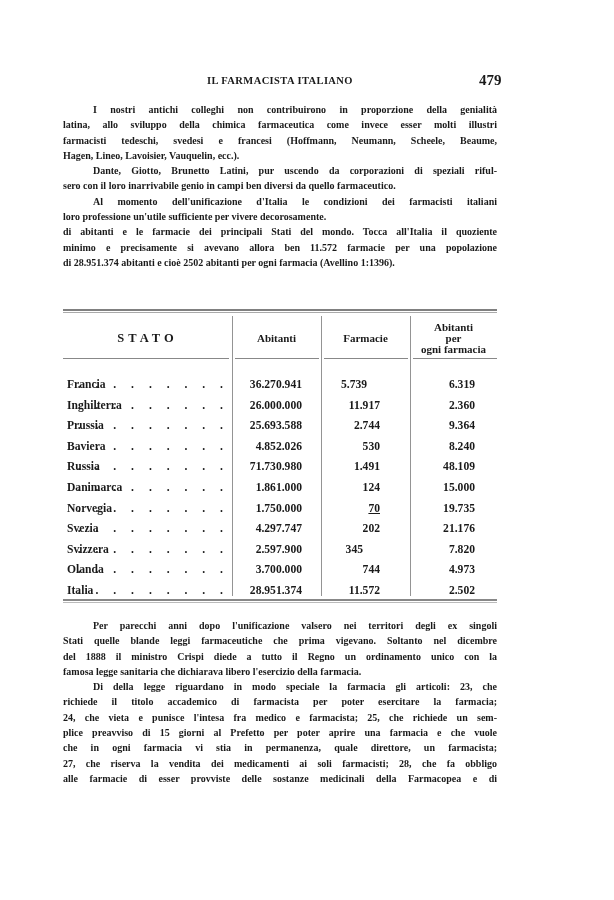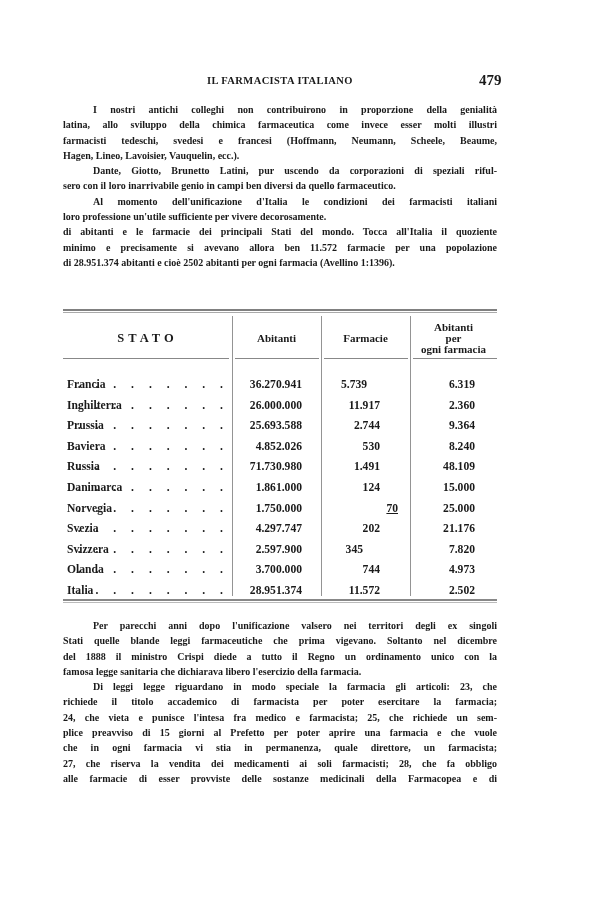--- a/index.html
+++ b/index.html
@@ -131,22 +131,22 @@
         </div>
         <div>
           <div class="td name" style="top: 169px;"><span>Danimarca</span><span class="dots">. . . . . . . . .</span></div>
           <div class="td num" style="top: 169px; left: 179px; width: 60px;">1.861.000</div>
           <div class="td num" style="top: 169px; left: 265px; width: 52px;">124</div>
           <div class="td num" style="top: 169px; left: 355px; width: 57px;">15.000</div>
         </div>
         <div>
           <div class="td name" style="top: 189.6px;"><span>Norvegia</span><span class="dots">. . . . . . . . .</span></div>
           <div class="td num" style="top: 189.6px; left: 179px; width: 60px;">1.750.000</div>
-          <div class="td num" style="top: 189.6px; left: 283px; width: 52px; text-decoration: underline;">70</div>
-          <div class="td num" style="top: 189.6px; left: 355px; width: 57px;">25.000</div>
+          <div class="td num" style="top: 189.6px; left: 265px; width: 52px; text-decoration: underline;">70</div>
+          <div class="td num" style="top: 189.6px; left: 355px; width: 57px;">19.735</div>
         </div>
         <div>
           <div class="td name" style="top: 210.2px;"><span>Svezia</span><span class="dots">. . . . . . . . .</span></div>
           <div class="td num" style="top: 210.2px; left: 179px; width: 60px;">4.297.747</div>
           <div class="td num" style="top: 210.2px; left: 265px; width: 52px;">202</div>
           <div class="td num" style="top: 210.2px; left: 355px; width: 57px;">21.176</div>
         </div>
         <div>
           <div class="td name" style="top: 230.8px;"><span>Svizzera</span><span class="dots">. . . . . . . . .</span></div>
           <div class="td num" style="top: 230.8px; left: 179px; width: 60px;">2.597.900</div>
@@ -172,21 +172,21 @@
   </div>
 
   <div class="text-block" id="after" style="top:618px;">
       <div class="para">
         <span class="line first" style="display: block; white-space: nowrap; word-spacing: 4.525px;">Per parecchi anni dopo l'unificazione valsero nei territori degli ex singoli</span>
         <span class="line" style="display: block; white-space: nowrap; word-spacing: 2.87812px;">Stati quelle blande leggi farmaceutiche che prima vigevano. Soltanto nel dicembre</span>
         <span class="line" style="display: block; white-space: nowrap; word-spacing: 3.73103px;">del 1888 il ministro Crispi diede a tutto il Regno un ordinamento unico con la</span>
         <span class="line last">famosa legge sanitaria che dichiarava libero l'esercizio della farmacia.</span>
       </div>
       <div class="para">
-        <span class="line first" style="display: block; white-space: nowrap; word-spacing: 2.67188px;">Di leggi legge riguardano in modo speciale la farmacia gli articoli: 23, che</span>
+        <span class="line first" style="display: block; white-space: nowrap; word-spacing: 2.67188px;">Di della legge riguardano in modo speciale la farmacia gli articoli: 23, che</span>
         <span class="line" style="display: block; white-space: nowrap; word-spacing: 6.525px;">richiede il titolo accademico di farmacista per poter esercitare la farmacia;</span>
         <span class="line" style="display: block; white-space: nowrap; word-spacing: 2.94085px;">24, che vieta e punisce l'intesa fra medico e farmacista; 25, che richiede un sem-</span>
         <span class="line" style="display: block; white-space: nowrap; word-spacing: 2.73996px;">plice preavviso di 15 giorni al Prefetto per poter aprire una farmacia e che vuole</span>
         <span class="line" style="display: block; white-space: nowrap; word-spacing: 6.09091px;">che in ogni farmacia vi stia in permanenza, quale direttore, un farmacista;</span>
         <span class="line" style="display: block; white-space: nowrap; word-spacing: 3.73438px;">27, che riserva la vendita dei medicamenti ai soli farmacisti; 28, che fa obbligo</span>
         <span class="line" style="display: block; white-space: nowrap; word-spacing: 4.10227px;">alle farmacie di esser provviste delle sostanze medicinali della Farmacopea e di</span>
       </div>
     </div>
 </div>
 

